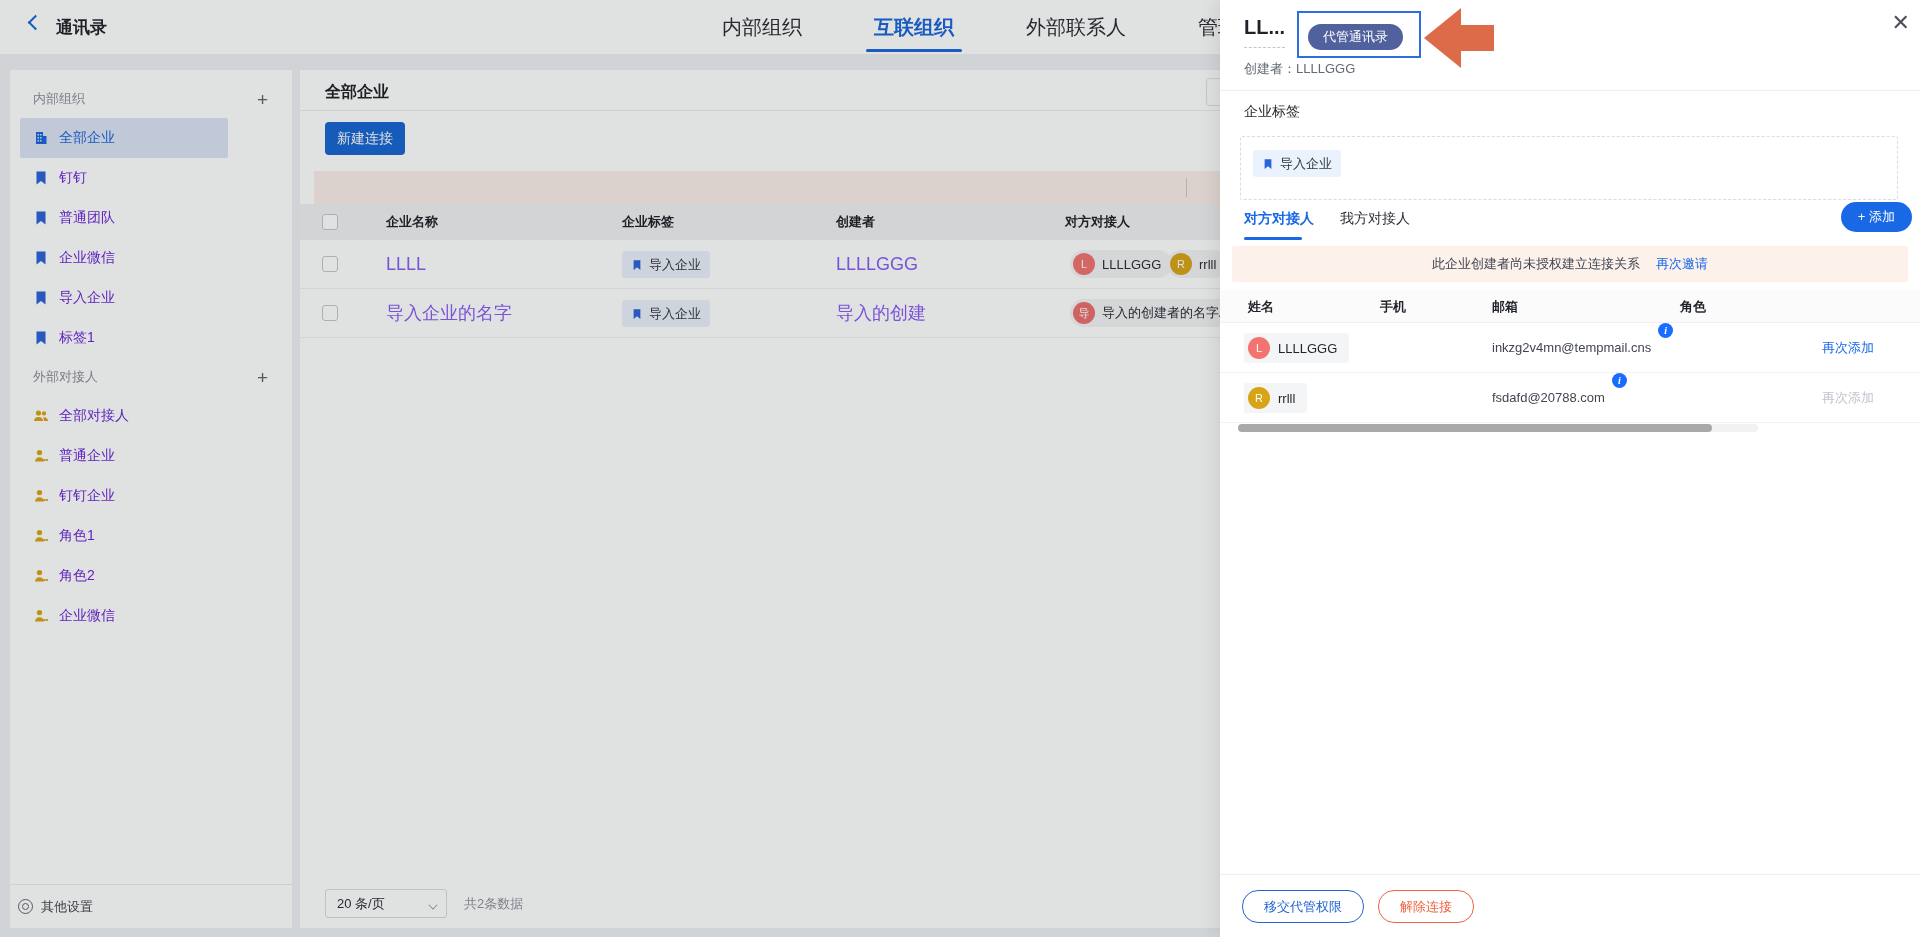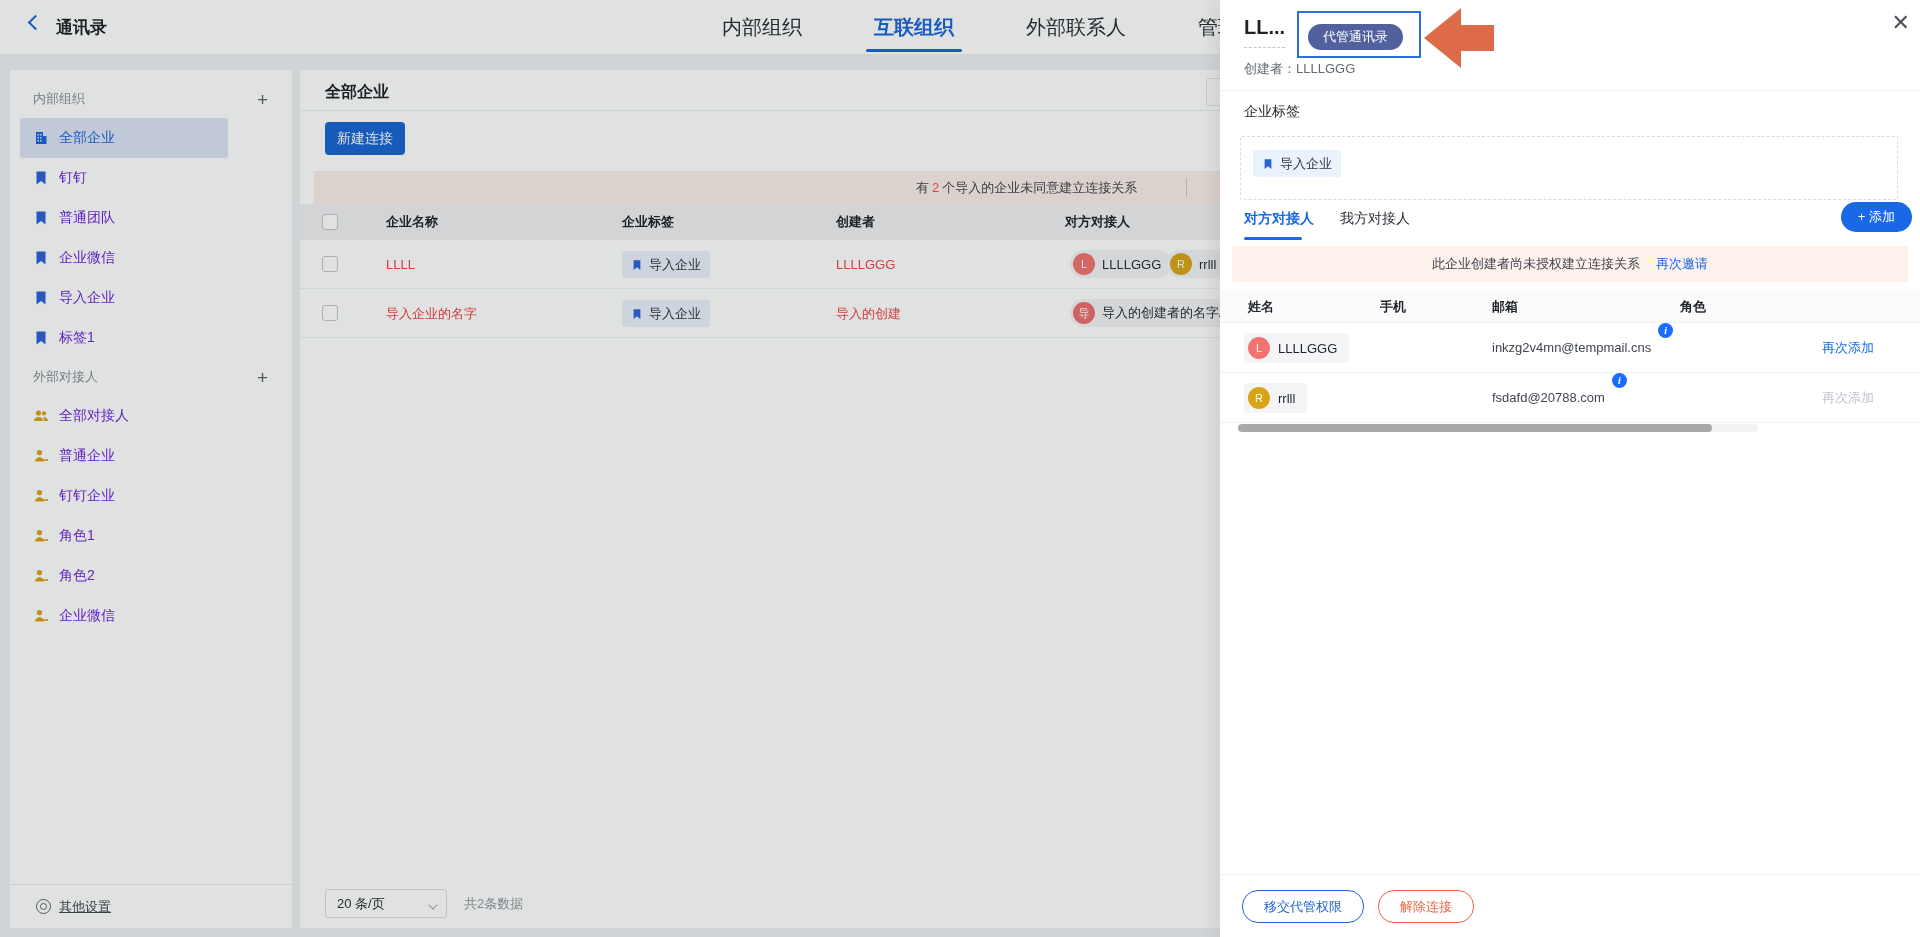--- a/index.html
+++ b/index.html
@@ -16,40 +16,40 @@
   .tab.active::after { content:""; position:absolute; left:-8px; right:-8px; bottom:2px; height:3px; background:#1b66d9; border-radius:2px; }
 
   
   .sidebar { position:absolute; left:10px; top:70px; width:282px; height:858px; background:#fff; }
   .side-list { position:absolute; left:0; top:10px; right:0; bottom:46px; overflow:hidden; }
   .group-header { height:38px; display:flex; align-items:center; justify-content:space-between; padding:0 24px 0 23px; font-size:13px; color:#8a8f99; }
   .group-add { font-size:19px; color:#5f646e; line-height:1; cursor:pointer; font-weight:400; }
   .side-item { height:40px; width:208px; margin-left:10px; display:flex; align-items:center; gap:10px; padding-left:13px; font-size:14px; color:#6d28d9; border-radius:2px; cursor:pointer; white-space:nowrap; }
   .side-item.selected { background:#dce4f5; color:#1b66d9; }
   .s-ico { width:16px; height:16px; flex:0 0 16px; display:inline-flex; }
-  .side-footer { position:absolute; left:0; bottom:0; width:282px; height:44px; border-top:1px solid #e8eaed; display:flex; align-items:center; gap:8px; padding-left:26px; font-size:13px; color:#41464f; cursor:pointer;text-decoration:underline; }
+  .side-footer { position:absolute; left:0; bottom:0; width:282px; height:44px; border-top:1px solid #e8eaed; display:flex; align-items:center; gap:8px; padding-left:8px; font-size:13px; color:#41464f; cursor:pointer; }
   .target-ico { width:15px; height:15px; border:1.5px solid #5f646e; border-radius:50%; display:inline-flex; align-items:center; justify-content:center; }
   .target-ico::after { content:""; width:5px; height:5px; border:1.5px solid #5f646e; border-radius:50%; }
 
   
   .main { position:absolute; left:300px; top:70px; width:1620px; height:858px; background:#fff; }
   .m-title { position:absolute; left:25px; top:12px; font-size:16px; font-weight:700; color:#1f2329; }
   .m-sub { position:absolute; left:96px; top:16px; font-size:13px; color:#8f959e; }
   .m-div { position:absolute; left:0; top:40px; width:100%; height:1px; background:#ebedf0; }
   .search-sliver { position:absolute; left:906px; top:8px; width:80px; height:28px; background:#fff; border:1px solid #e0e2e6; border-radius:4px; }
   .new-btn { position:absolute; left:25px; top:52px; width:80px; height:33px; background:#1866d2; border:none; border-radius:4px; color:#fff; font-size:14px; cursor:pointer; font-family:inherit; }
   .warn-bar { position:absolute; left:14px; top:101px; width:1400px; height:33px; background:#fbeee9; }
   .warn-text { position:absolute; left:602px; top:0; line-height:33px; font-size:13px; color:#41464f; white-space:nowrap; }
   .warn-count { color:#e8573d; padding:0 3px; }
   .warn-sep { position:absolute; left:872px; top:7px; width:1px; height:19px; background:#d8c5bf; }
   .thead { position:absolute; left:0; top:134px; width:1420px; height:36px; background:#f0f1f3; }
   .th { position:absolute; top:0; line-height:36px; font-size:13px; font-weight:700; color:#1f2329; white-space:nowrap; }
   .checkbox { position:absolute; left:22px; width:16px; height:16px; border:1px solid #c4c7cc; border-radius:3px; background:#fff; cursor:pointer; }
   .trow { position:absolute; left:0; width:1420px; height:49px; border-bottom:1px solid #eef0f2; }
-  .trow .cell { position:absolute; top:0; line-height:49px; font-size:13px; color:#ef4444; white-space:nowrap; }
+  .trow .cell { position:absolute; top:0; line-height:49px; font-size:18px; color:#8b5cf6; white-space:nowrap; }
   .tag-chip { position:absolute; top:11px; height:27px; display:inline-flex; align-items:center; gap:6px; background:#eaf1fb; border-radius:3px; padding:0 9px; font-size:13px; color:#34383e; white-space:nowrap; }
   .pill { position:absolute; top:10px; height:28px; display:inline-flex; align-items:center; gap:7px; background:#f2f3f5; border-radius:15px; padding:0 11px 0 3px; font-size:13px; color:#2a2e36; white-space:nowrap; }
   .avatar { width:22px; height:22px; border-radius:50%; color:#fff; font-size:11px; display:inline-flex; align-items:center; justify-content:center; flex:0 0 22px; }
   .av-red { background:#f2736f; } .av-gold { background:#d8a417; } .av-salmon { background:#ec6f6f; }
   .pager { position:absolute; left:25px; top:819px; display:flex; align-items:center; }
   .page-select { position:relative; width:122px; height:29px; border:1px solid #d9dbe0; border-radius:3px; background:#fff; font-size:13px; color:#2a2e36; line-height:27px; padding-left:11px; cursor:pointer; }
   .sel-arrow { position:absolute; right:9px; top:11px; width:8px; height:8px; border-left:1.5px solid #8a8f99; border-bottom:1.5px solid #8a8f99; transform:rotate(-45deg) scale(.8); }
   .total-txt { margin-left:17px; font-size:13px; color:#8f959e; }
 
   
@@ -250,21 +250,20 @@
   </div>
 
   <div class="main">
     <span class="m-title">全部企业</span>
     <div class="m-div"></div>
     <div class="search-sliver"></div>
 
     <button class="new-btn">新建连接</button>
 
     <div class="warn-bar">
-      <span class="warn-text"><span>有</span><span class="warn-count">2</span><span>个导入的企业未同意建立连接关系</span></span>
       <span class="warn-sep"></span>
     </div>
 
     <div class="thead">
       <span class="checkbox" style="top:10px;"></span>
       <span class="th" style="left:86px;">企业名称</span>
       <span class="th" style="left:322px;">企业标签</span>
       <span class="th" style="left:536px;">创建者</span>
       <span class="th" style="left:765px;">对方对接人</span>
     </div>

